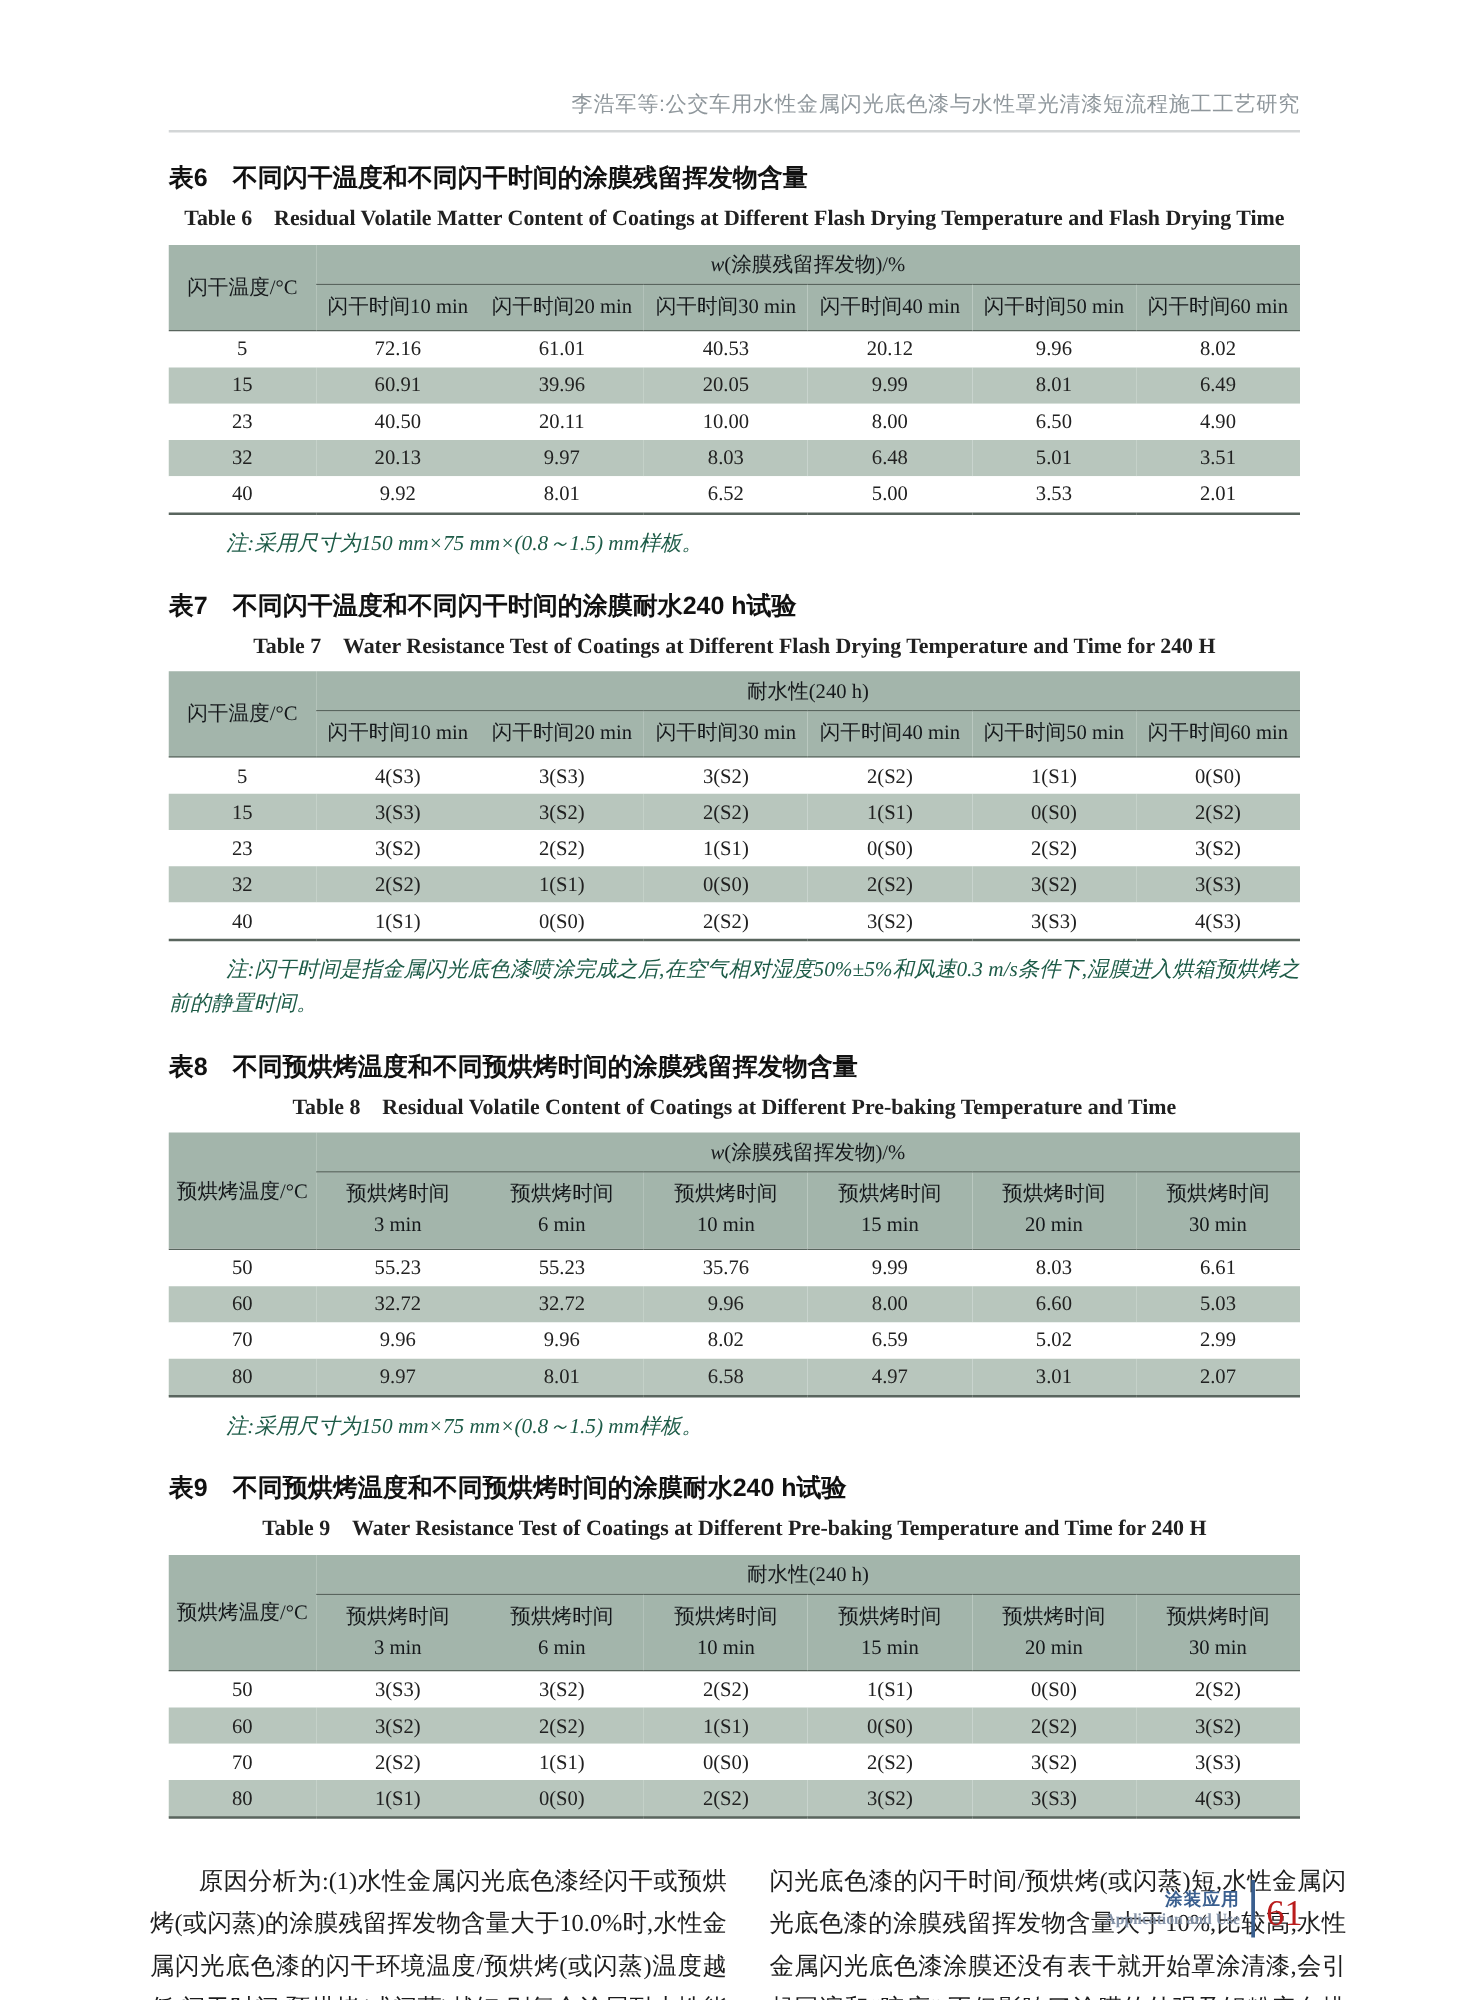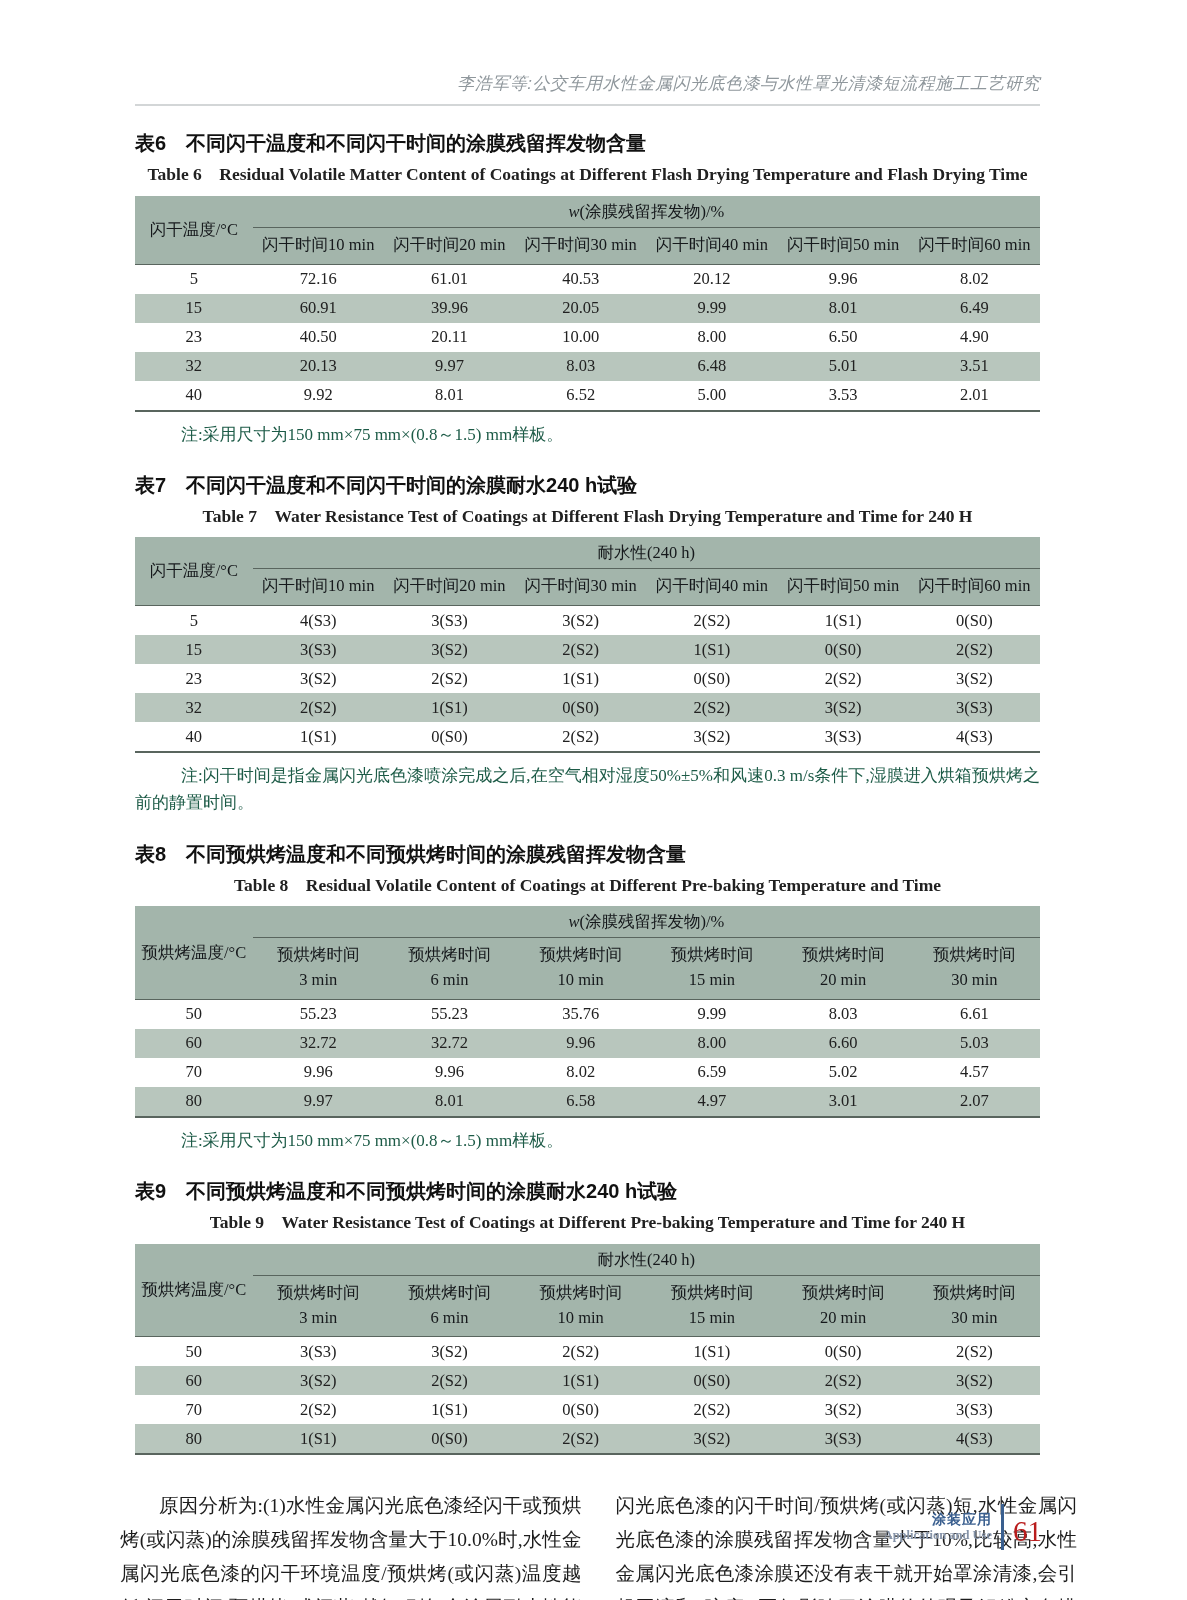--- a/index.html
+++ b/index.html
@@ -17,21 +17,20 @@
   .content { padding: 0 147px 0 135px; }
 
   
   .runhead {
     margin-top: 72px;
     text-align: right;
     font-family: "Liberation Sans", "DejaVu Sans", sans-serif;
     font-size: 17px;
     color: #8f979c;
     letter-spacing: 0.5px;
-    font-style: italic;
   }
   .headrule {
     border: none;
     border-top: 2px solid #d3d6d7;
     margin: 9px 0 0 0;
   }
 
   
   .table-block { margin-top: 24px; }
   .t-zh {
@@ -81,20 +80,21 @@
     line-height: 1.5;
   }
   tbody td {
     text-align: center;
     padding: 4.5px 2px;
     background: #ffffff;
   }
   tbody tr:nth-child(even) td { background: #b8c6bd; }
 
   .note {
+    font-style: italic;
     color: #1d5b47;
     font-size: 17px;
     line-height: 1.6;
     margin: 9px 0 0 0;
     text-indent: 2.7em;
     text-align: justify;
   }
   .note:empty { display: none; }
 
   
@@ -359,21 +359,21 @@
               <td>6.60</td>
               <td>5.03</td>
             </tr>
             <tr>
               <td>70</td>
               <td>9.96</td>
               <td>9.96</td>
               <td>8.02</td>
               <td>6.59</td>
               <td>5.02</td>
-              <td>4.57</td>
+              <td>2.99</td>
             </tr>
             <tr>
               <td>80</td>
               <td>9.97</td>
               <td>8.01</td>
               <td>6.58</td>
               <td>4.97</td>
               <td>3.01</td>
               <td>2.07</td>
             </tr>

